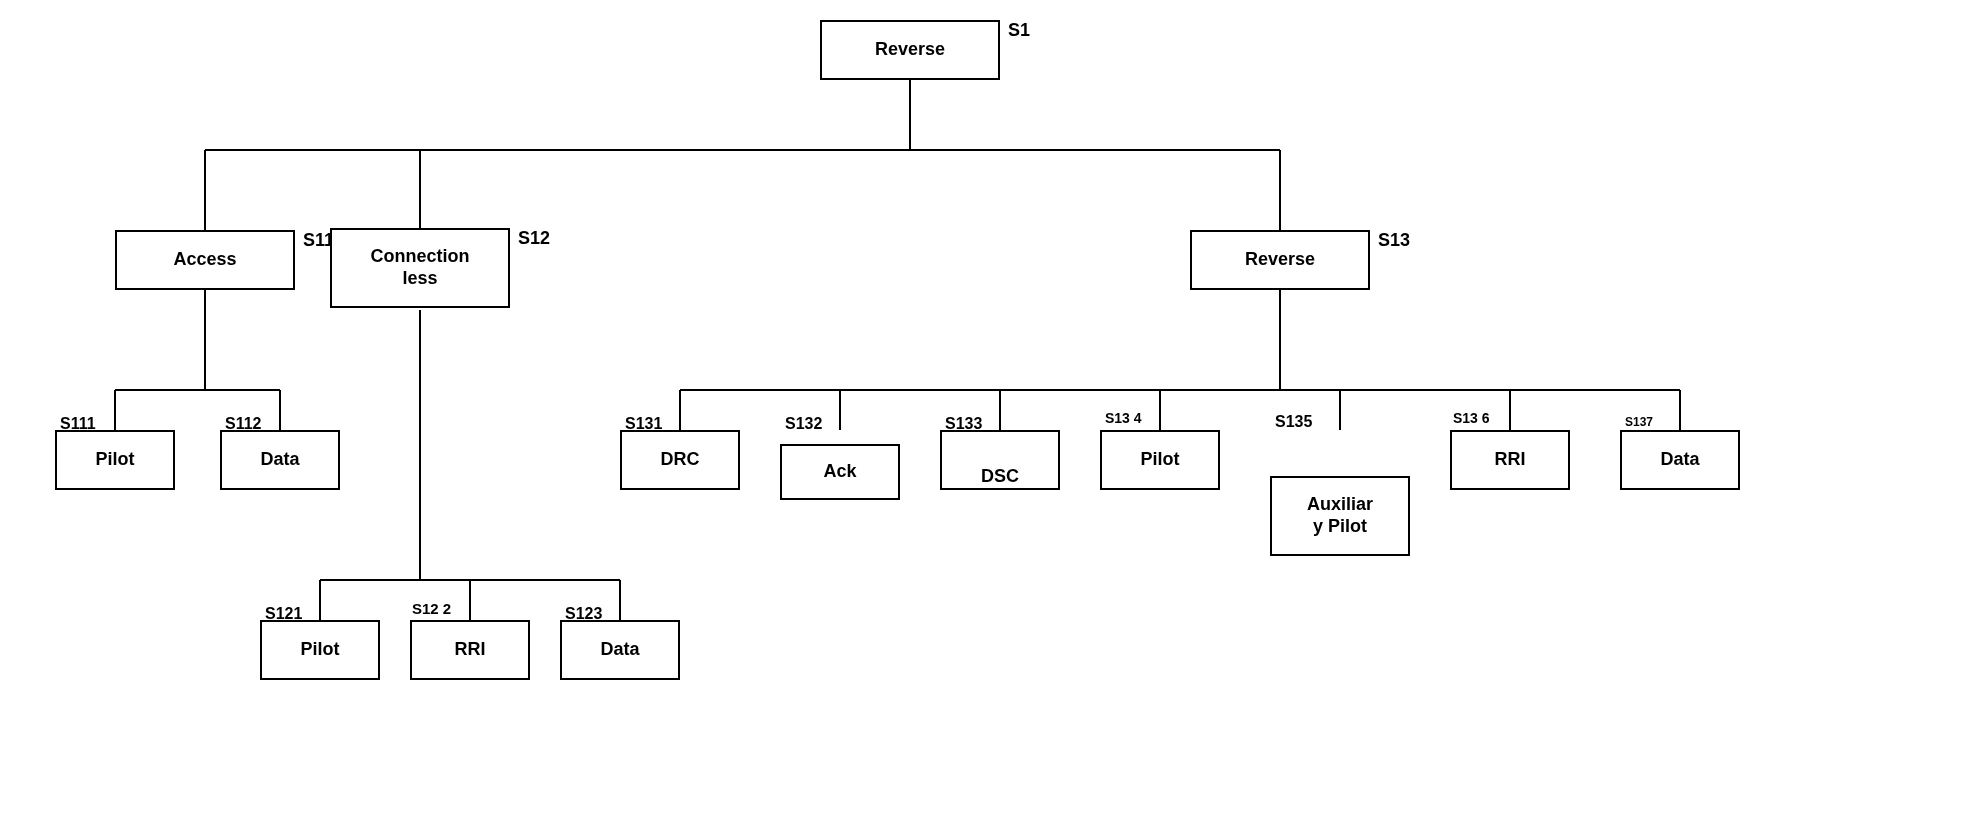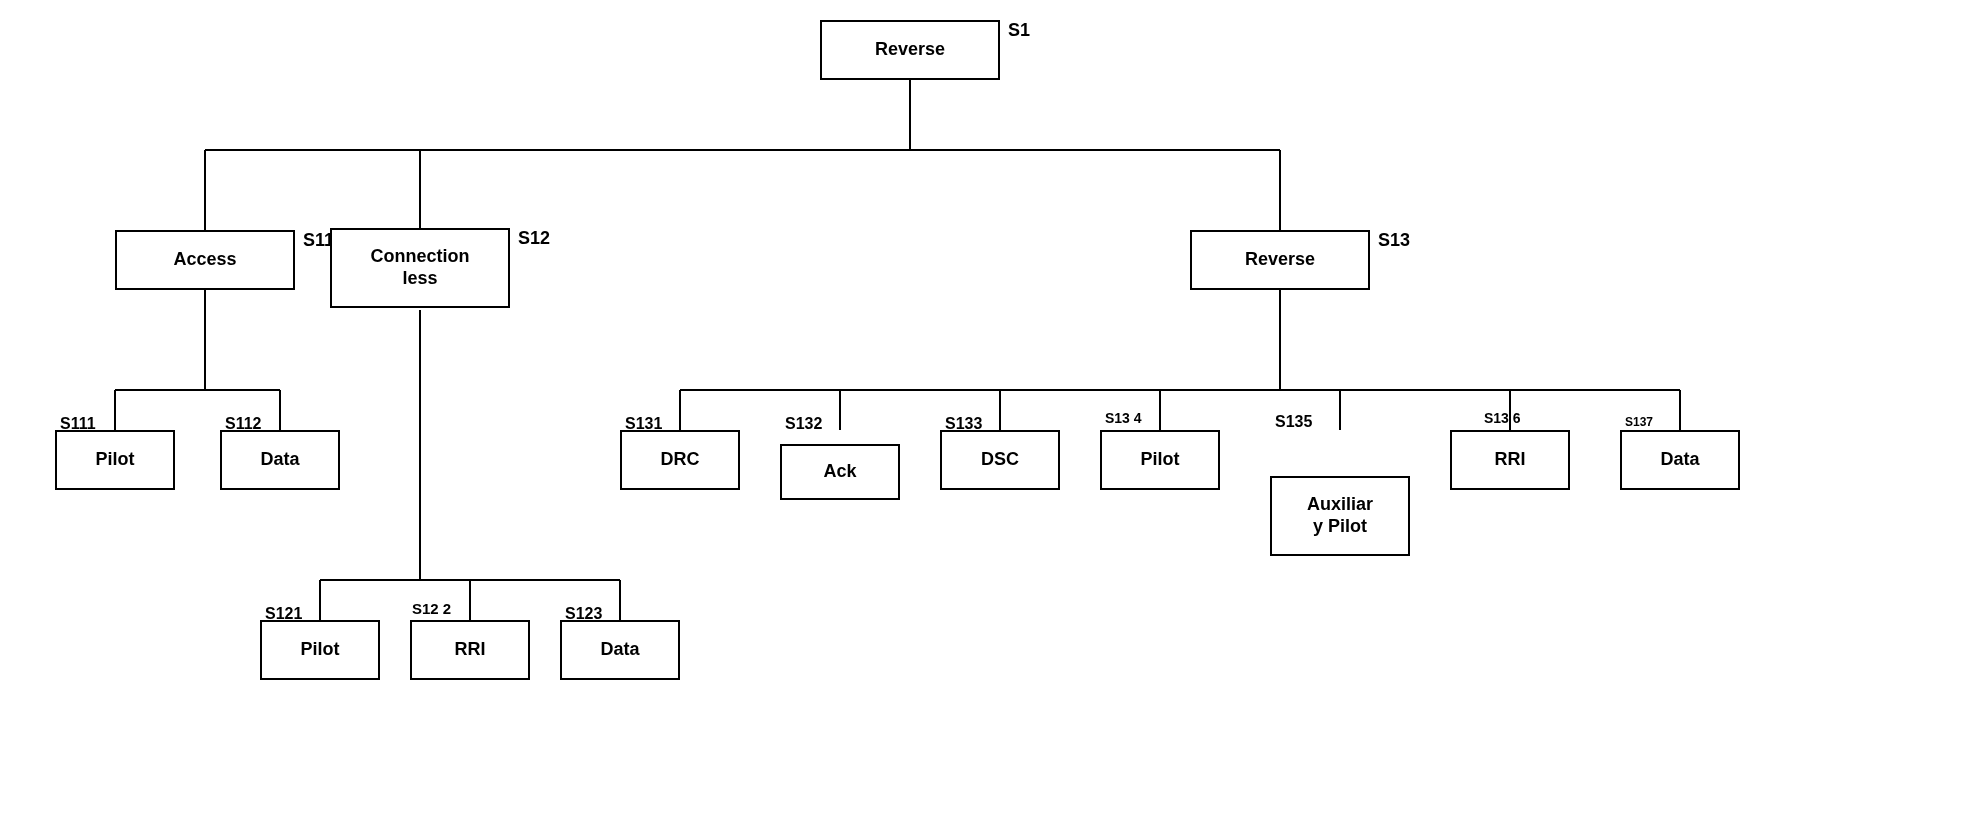--- a/index.html
+++ b/index.html
@@ -134,41 +134,41 @@
   <div class="node" style="left:620px; top:430px; width:120px; height:60px;">
     <span>DRC</span>
   </div>
   <span class="label" style="left:625px; top:415px; font-size:16px;">S131</span>
 
   <div class="node" style="left:780px; top:444px; width:120px; height:56px;">
     <span>Ack</span>
   </div>
   <span class="label" style="left:785px; top:415px; font-size:16px;">S132</span>
 
-  <div class="node" style="left:940px; top:430px; width:120px; height:60px;">
+  <div class="node" style="left:940px; top:430px; width:120px; height:60px;align-items:flex-end;">
     <span>DSC</span>
   </div>
   <span class="label" style="left:945px; top:415px; font-size:16px;">S133</span>
 
   <div class="node" style="left:1100px; top:430px; width:120px; height:60px;">
     <span>Pilot</span>
   </div>
   <span class="label" style="left:1105px; top:410px; font-size:14px;">S13
 4</span>
 
   <div class="node" style="left:1270px; top:428px; width:140px; height:80px;margin-top:48px;">
     <span style="white-space:pre-line;">Auxiliar
 y Pilot</span>
   </div>
   <span class="label" style="left:1275px; top:413px; font-size:16px;">S135</span>
 
   <div class="node" style="left:1450px; top:430px; width:120px; height:60px;">
     <span>RRI</span>
   </div>
-  <span class="label" style="left:1453px; top:410px; font-size:14px;margin-left:31px;">S13
+  <span class="label" style="left:1453px; top:410px; font-size:14px;">S13
 6</span>
 
   <div class="node" style="left:1620px; top:430px; width:120px; height:60px;">
     <span>Data</span>
   </div>
   <span class="label" style="left:1625px; top:415px; font-size:12px;">S137</span>
 
 </div>
 
 </body></html>

